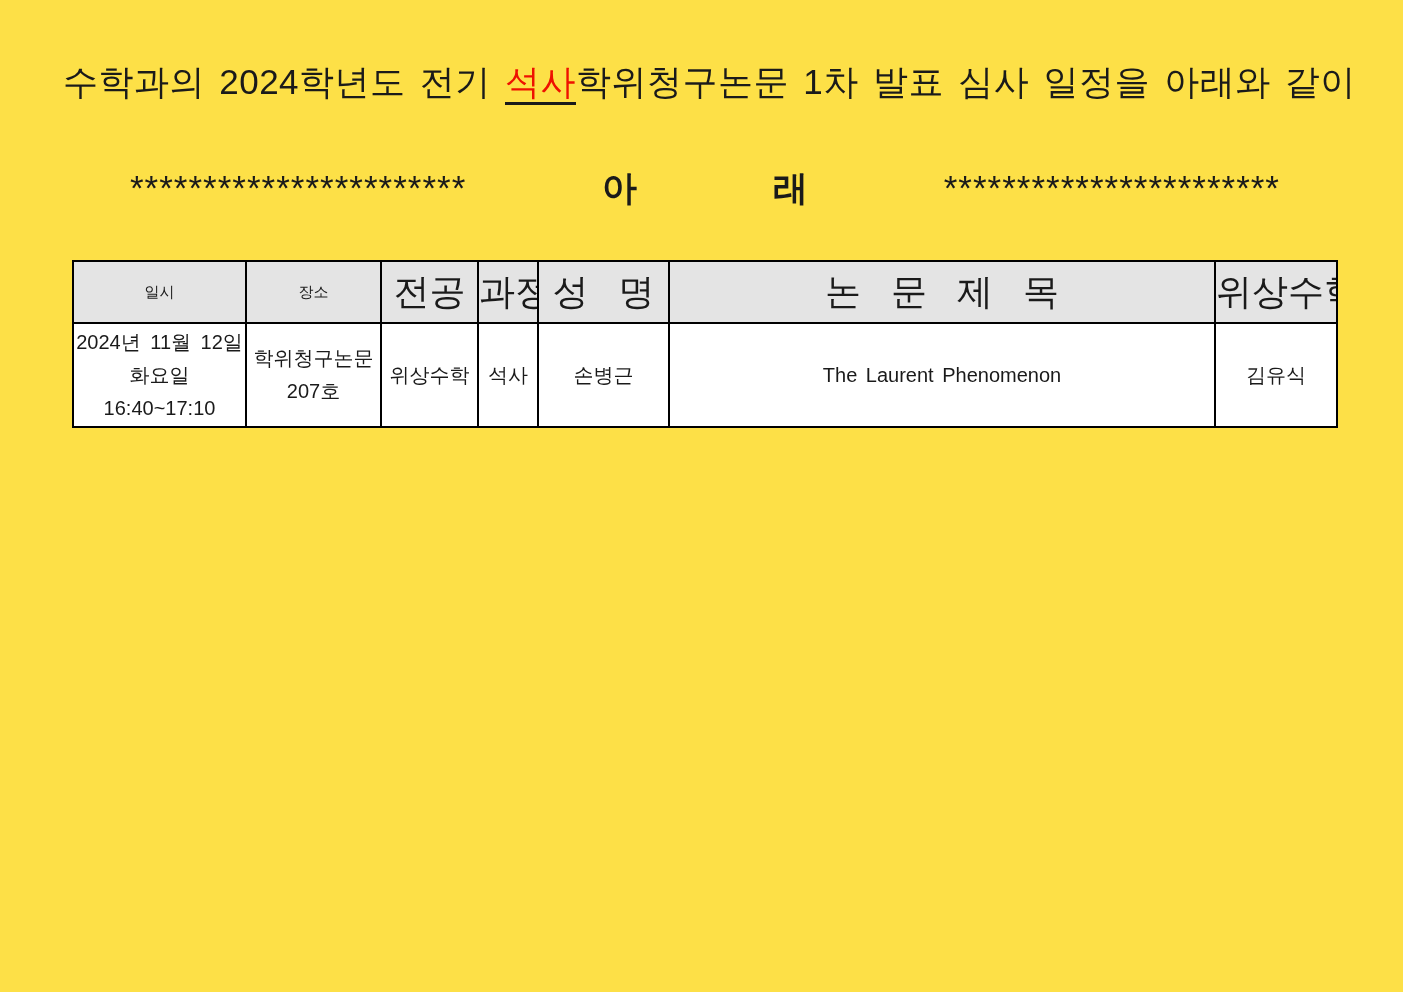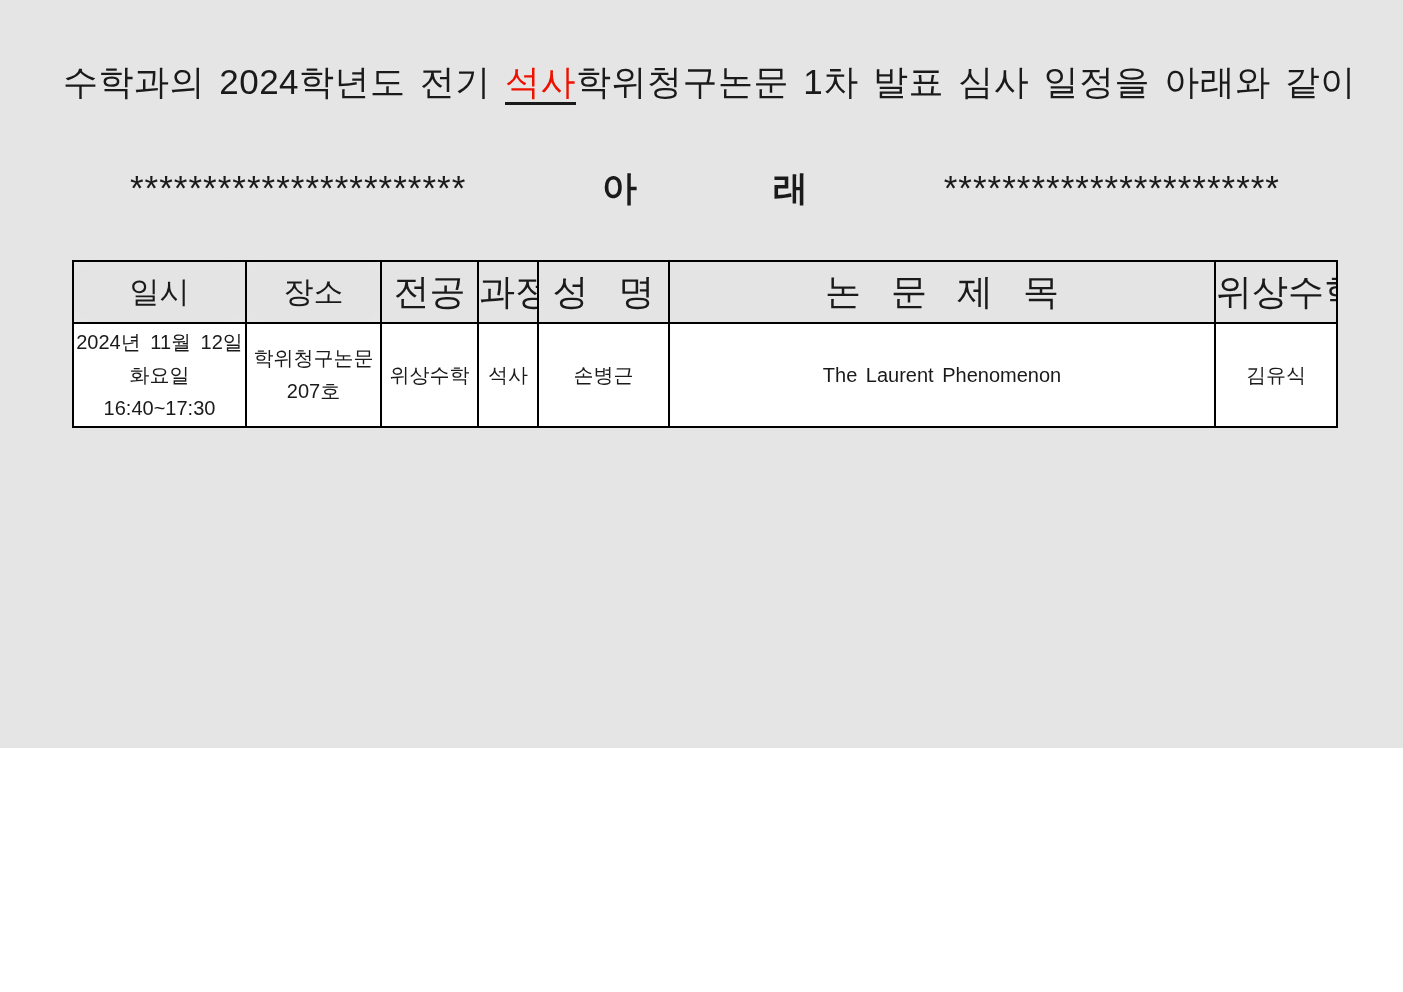--- a/index.html
+++ b/index.html
@@ -4,22 +4,22 @@
 <style>
   * { margin: 0; padding: 0; box-sizing: border-box; }
   html, body { background: #ffffff; }
   body {
     font-family: "Liberation Sans", "DejaVu Sans", sans-serif;
     color: #1a1a1a;
   }
   .page {
     position: relative;
     width: 1403px;
-    height: 748px;
-    background: #e5e5e5;
+    height: 992px;
+    background: #fde047;
     overflow: hidden;
   }
 
   
   .announcement {
     position: absolute;
     left: 63px;
     top: 58px;
     width: 1250px;
     font-size: 35px;
@@ -68,21 +68,21 @@
     vertical-align: middle;
     overflow: hidden;
   }
   table.schedule th {
     background: #e4e4e4;
     height: 62px;
     font-weight: normal;
     white-space: pre;
     font-size: 36px;
   }
-  table.schedule th.small { font-size: 30px; border-radius: 26px; }
+  table.schedule th.small { font-size: 15px; }
   table.schedule td {
     height: 104px;
     background: #ffffff;
     font-size: 20px;
   }
   .cell-line { line-height: 33px; white-space: nowrap; }
   .date-cell .cell-line { word-spacing: 4px; }
   .title-cell { word-spacing: 3px; margin-top: 47px; }
 </style>
 </head>
@@ -121,21 +121,21 @@
           <th>성   명</th>
           <th>논   문   제   목</th>
           <th>위상수학</th>
         </tr>
       </thead>
       <tbody>
         <tr>
           <td class="date-cell">
             <div class="cell-line">2024년 11월 12일</div>
             <div class="cell-line">화요일</div>
-            <div class="cell-line">16:40~17:30</div>
+            <div class="cell-line">16:40~17:10</div>
           </td>
           <td>
             <div class="cell-line">학위청구논문</div>
             <div class="cell-line">207호</div>
           </td>
           <td>위상수학</td>
           <td>석사</td>
           <td>손병근</td>
           <td class="title-cell">The Laurent Phenomenon</td>
           <td>김유식</td>

